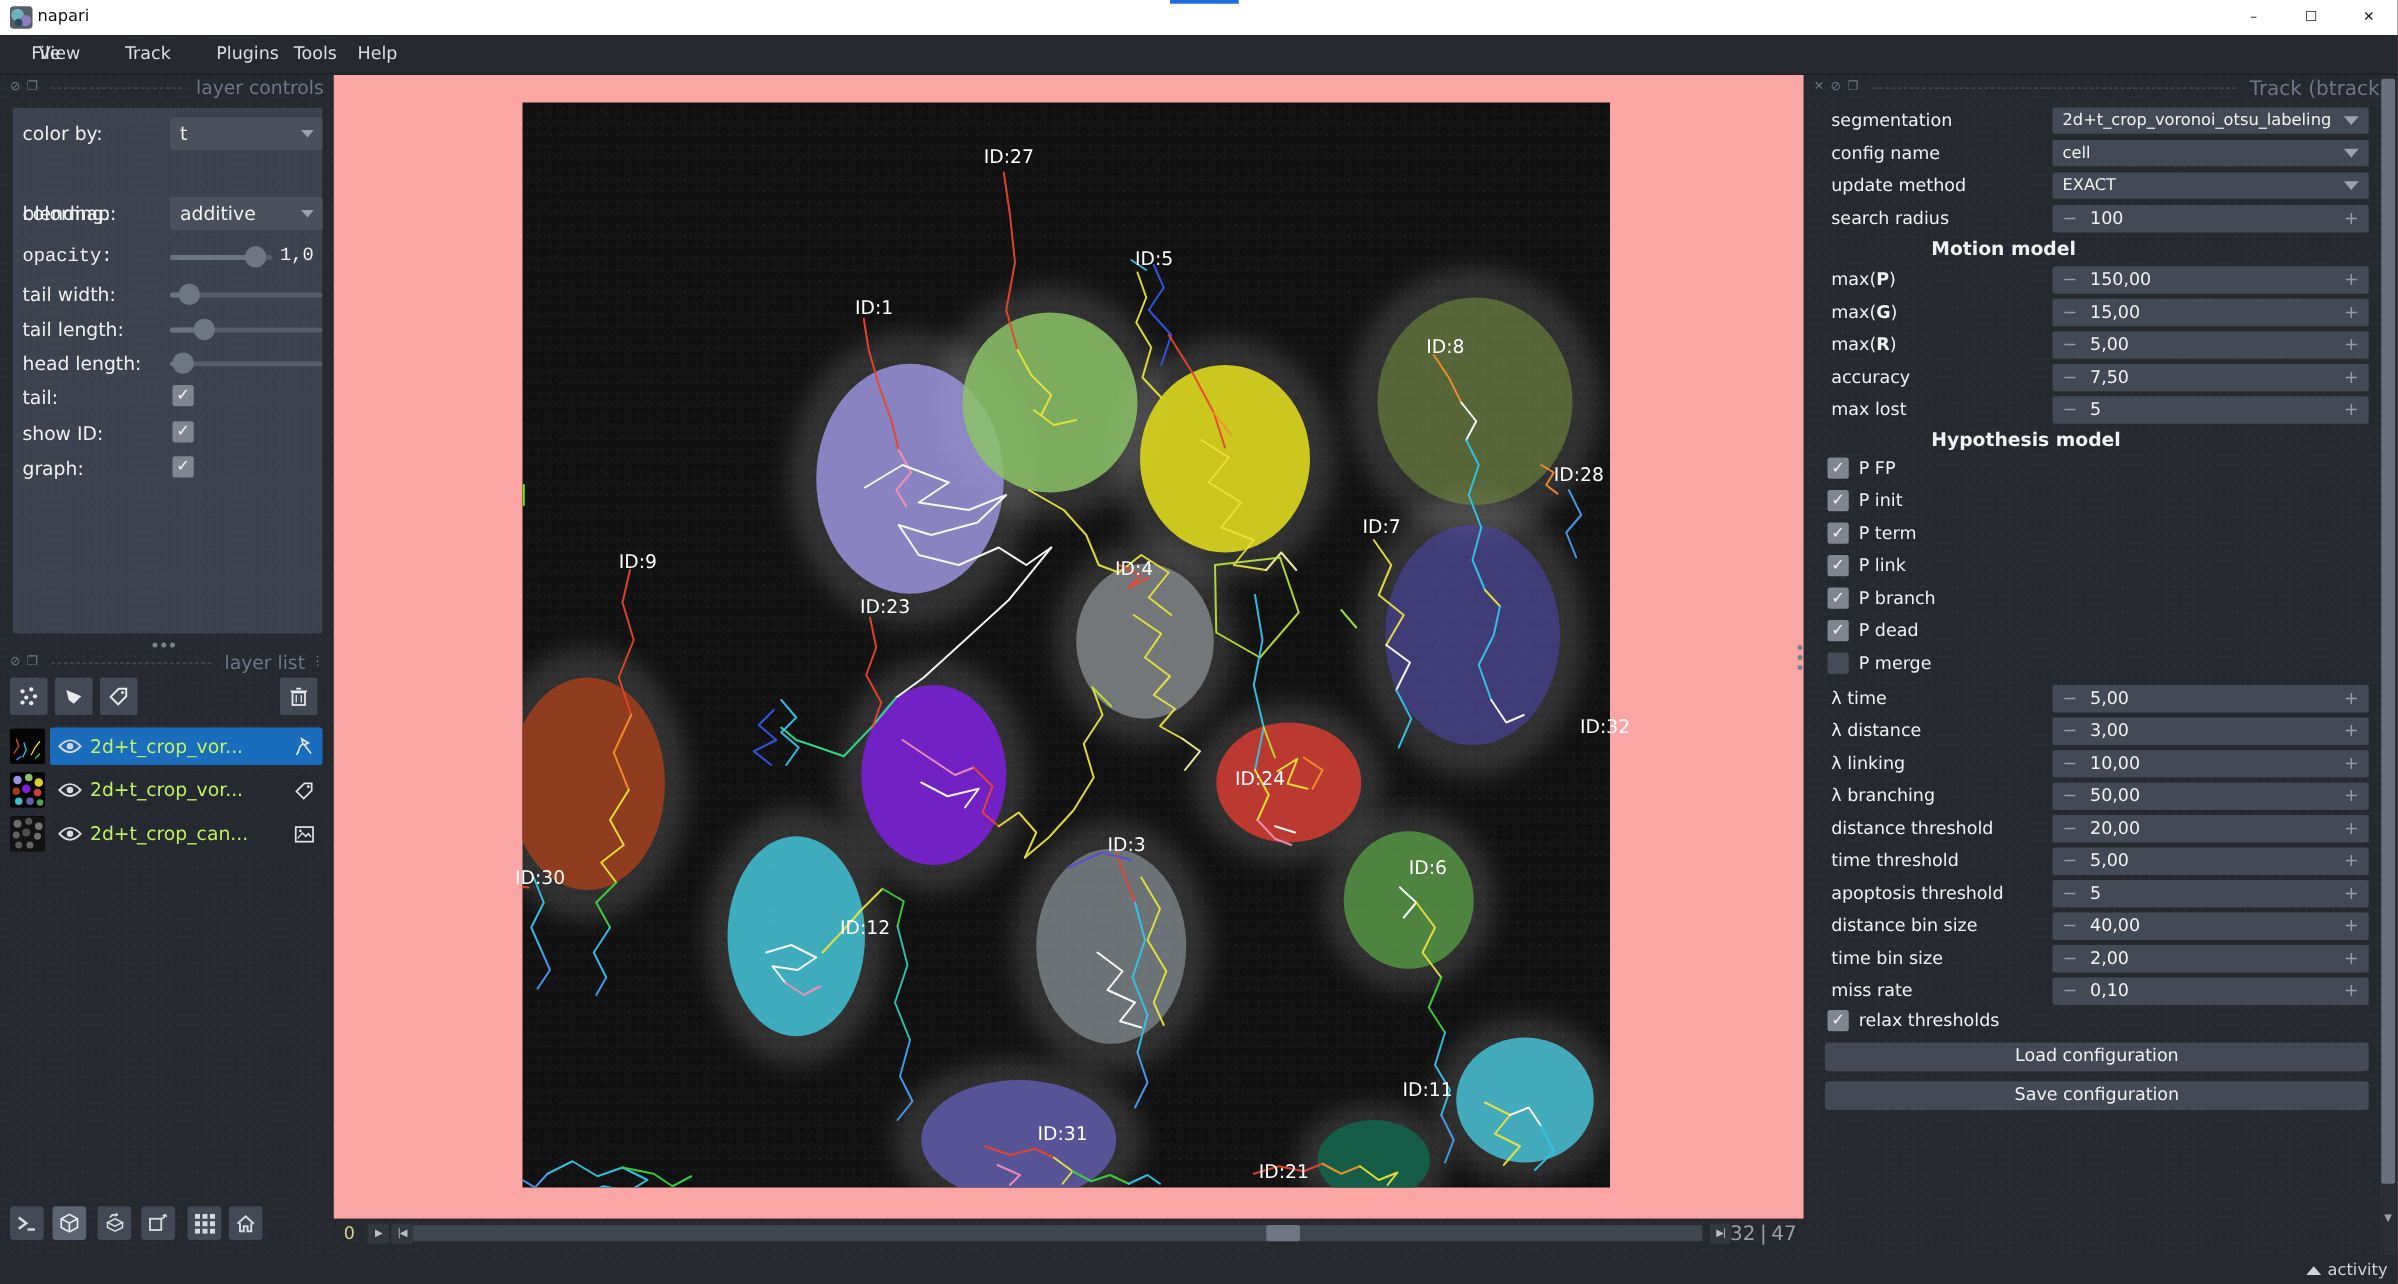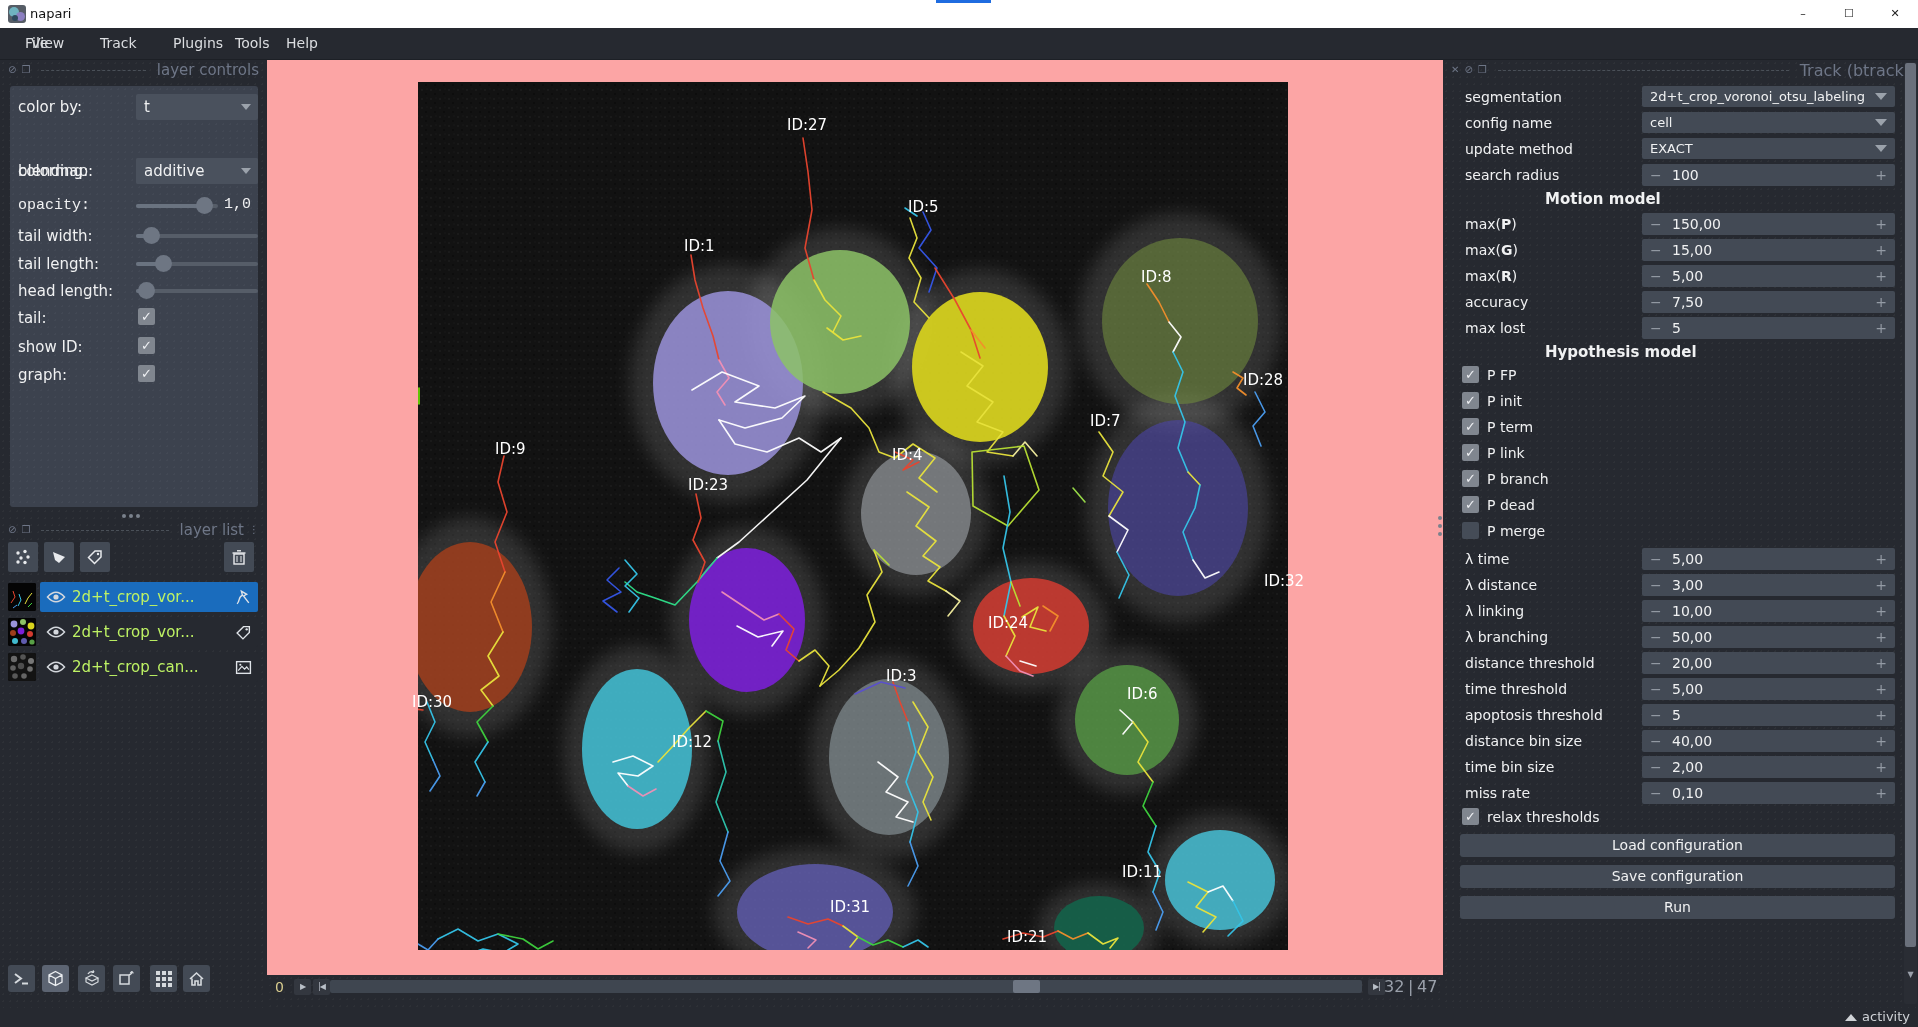--- a/index.html
+++ b/index.html
@@ -744,23 +744,20 @@
       <div class="bt-check">
         <div class="box">✓</div>
         <span class="lbl">relax thresholds</span>
       </div>
       <div class="bt-button">
         <div>Load configuration</div>
       </div>
       <div class="bt-button">
         <div>Save configuration</div>
       </div>
-      <div class="bt-button">
-        <div>Run</div>
-      </div>
     </div>
   <div id="bt-scrollbar">
     <div id="bt-thumb"></div>
     <div id="bt-scroll-down">▼</div>
   </div>
 </div>
 
 <div id="statusbar">
   <div id="activity">
     <span class="tri"></span><span>activity</span>

